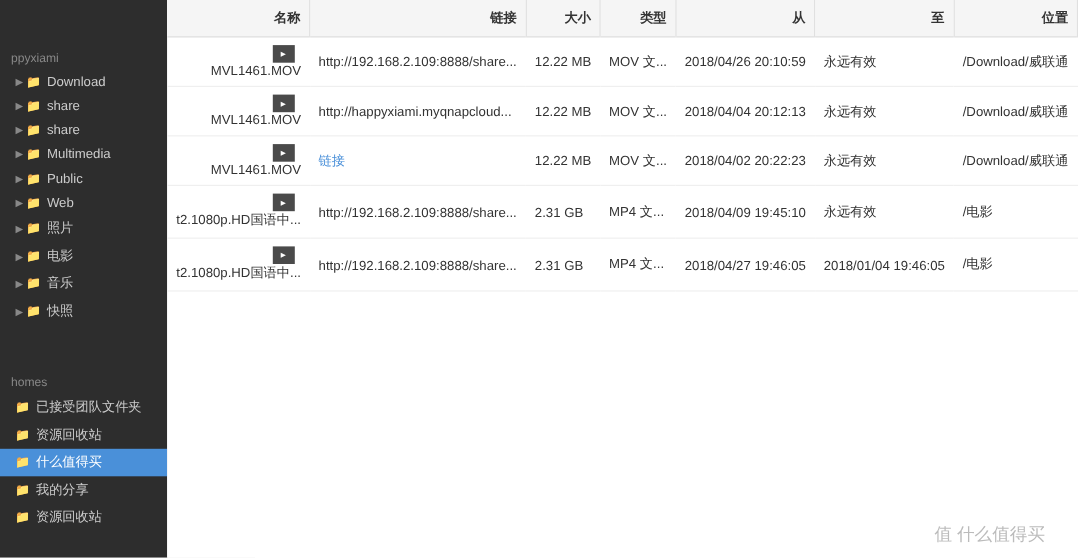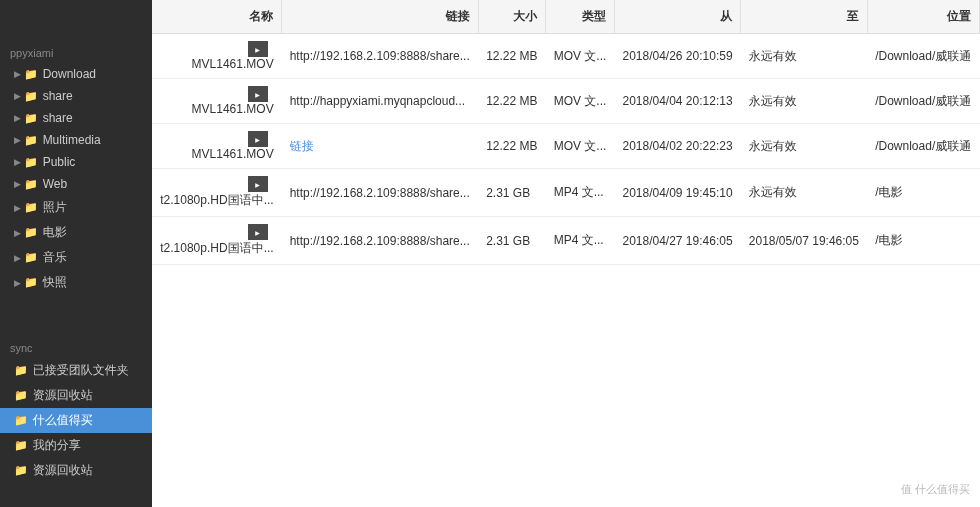--- a/index.html
+++ b/index.html
@@ -116,23 +116,23 @@
     }
     .file-img-icon::after {
       content: '▶';
       color: #fff;
       font-size: 6px;
     }
 
     .watermark {
       position: fixed;
       bottom: 8px;
-      right: 6px;
+      right: 26px;
       color: #bbb;
-      font-size: 11px;
+      font-size: 16px;
       background: rgba(255,255,255,0.8);
       padding: 2px 4px;
     }
   </style>
 </head>
 <body>
 
 <div class="sidebar">
   <div class="sidebar-section-header">ppyxiami</div>
 
@@ -181,21 +181,21 @@
     <span class="item-icon">📁</span>
     <span>音乐</span>
   </div>
 
   <div class="sidebar-item">
     <span class="expand-arrow">▶</span>
     <span class="item-icon">📁</span>
     <span>快照</span>
   </div>
 
-  <div class="sidebar-section-header">sync</div>
+  <div class="sidebar-section-header">homes</div>
   <div class="sidebar-item">
     <span class="item-icon">📁</span>
     <span>已接受团队文件夹</span>
   </div>
   <div class="sidebar-item">
     <span class="item-icon">📁</span>
     <span>资源回收站</span>
   </div>
   <div class="sidebar-item active">
     <span class="item-icon">📁</span>
@@ -286,20 +286,20 @@
           <td>
             <div class="cell-with-icon">
               <span class="file-img-icon"></span>
               <span>t2.1080p.HD国语中...</span>
             </div>
           </td>
           <td class="link-cell" style="max-width: 200px;">http://192.168.2.109:8888/share...</td>
           <td>2.31 GB</td>
           <td>MP4 文...</td>
           <td>2018/04/27 19:46:05</td>
-          <td>2018/05/07 19:46:05</td>
+          <td>2018/01/04 19:46:05</td>
           <td>/电影</td>
         </tr>
       </tbody>
   </table>
 </div>
 
 <div class="watermark">值 什么值得买</div>
 
 </body></html>

